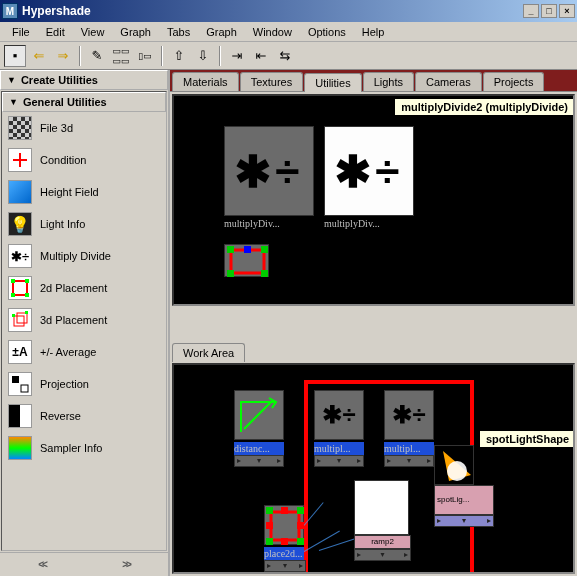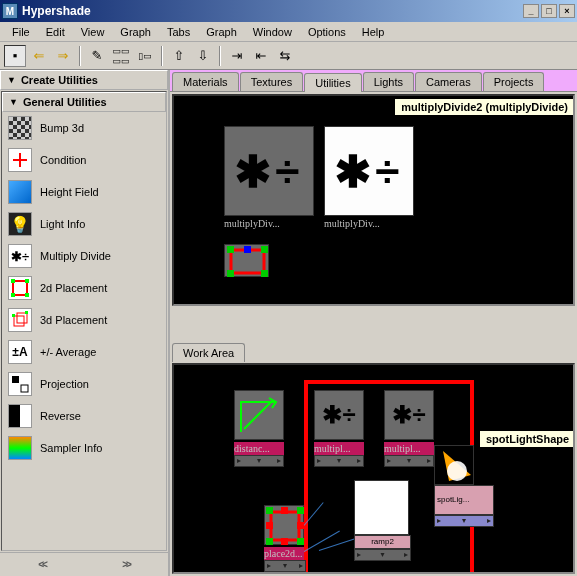--- a/index.html
+++ b/index.html
@@ -24,40 +24,40 @@
   .sidebar { width: 170px; background: #d4d0c8; border-right: 2px inset #aaa; display: flex; flex-direction: column; }
   .section-header { background: #d4d0c8; padding: 3px 6px; font-weight: bold; border: 1px outset #fff; display: flex; align-items: center; }
   .section-header .tri { margin-right: 5px; font-size: 9px;}
   .util-list { flex: 1; overflow-y: auto; background: #d4d0c8; border: 1px inset #aaa; margin: 1px;}
   .util-item { display: flex; align-items: center; padding: 4px 6px; gap: 8px; cursor: pointer; }
   .util-icon { width: 24px; height: 24px; display: flex; align-items: center; justify-content: center; font-size: 16px; flex-shrink: 0; border: 1px solid #999;}
   .nav-footer { height: 24px; display: flex; align-items: center; justify-content: space-around; background: #d4d0c8; border-top: 1px solid #aaa;}
   .nav-arrow { font-size: 10px; letter-spacing: -2px; cursor: pointer; color: #555; font-weight: bold; }
 
   .right-pane { flex: 1; display: flex; flex-direction: column; background: #d4d0c8; }
-  .tabs { display: flex; background: #f0abfc; padding: 2px 2px 0 2px; border-bottom: 1px solid #888;}
+  .tabs { display: flex; background: #7f1d1d; padding: 2px 2px 0 2px; border-bottom: 1px solid #888;}
   .tab { padding: 3px 10px; border: 1px solid #888; border-bottom: none; background: #c8c4bc; margin-right: 1px; cursor: pointer; border-radius: 3px 3px 0 0;}
   .tab.active { background: #d4d0c8; position: relative; top: 1px;}
 
   .panel { flex: 1; background: black; position: relative; border: 2px inset #888; margin: 2px; overflow: hidden;}
   .panel-top { height: 190px; min-height: 190px;}
   .panel-bottom { flex: 1;}
   .work-area-tab-row { display: flex; padding: 2px 2px 0 2px; margin-top: 32px; }
   
   .tooltip-box { position: absolute; background: #ffffe1; border: 1px solid black; padding: 2px 6px; font-size: 11px; font-weight: bold; z-index: 100; white-space: nowrap;}
   
   .node { position: absolute; text-align: center; }
   .node-swatch { background: #6b6b6b; border: 1px solid #333; display: flex; align-items: center; justify-content: center; }
   .node-swatch.big { width: 90px; height: 90px; font-size: 40px; font-weight: bold; letter-spacing: 4px;}
   .node-swatch.sm { width: 50px; height: 50px; font-size: 22px; font-weight: bold; }
   .node-swatch.selected-white { background: #fdfdfd; color: black;}
   .node-label { color: #c0c0c0; font-size: 10px; margin-top: 2px; text-align: left; font-family: Liberation Serif, serif;}
   .node-footer { height: 12px; background: #666; border: 1px solid #333; display: flex; justify-content: space-between; align-items: center; padding: 0 2px; font-size: 8px; color: #222;}
   .node-footer.pink { background: #d8a0b0; }
-  .node-label.black-bg { background: #be185d; color: #c0c0c0; padding: 1px 0;}
+  .node-label.black-bg { background: #1d4ed8; color: #c0c0c0; padding: 1px 0;}
   .red-box { position: absolute; border: 4px solid red; }
 
   .distance-icon { width: 50px; height: 50px; background: #6b6b6b; border: 1px solid #333; display:flex; align-items:center; justify-content:center;}
   .place2d-swatch { width: 40px; height: 40px; background: #6b6b6b; border: 1px solid #333;}
   .spotlight-swatch { width: 40px; height: 40px; background: black; border: 1px solid #333; display:flex; align-items:center; justify-content:center;}
   .ramp-swatch { width: 55px; height: 55px; background: white; border: 1px solid #333;}
   .conn-line { position: absolute; background: #4a9eff; height: 1px; transform-origin: left center; opacity: 0.7;}
 
   .md-glyph-big { font-family: sans-serif; font-size: 44px; font-weight: bold; color: black;}
   .md-glyph-sm { font-family: sans-serif; font-size: 24px; font-weight: bold; color: black;}
@@ -113,21 +113,21 @@
       <span class="tri">▼</span>
       <span>Create Utilities</span>
     </div>
     <div class="util-list">
       <div class="section-header" style="font-weight:bold;">
         <span class="tri">▼</span>
         <span>General Utilities</span>
       </div>
       <div class="util-item">
           <div class="util-icon" style="background:repeating-conic-gradient(#333 0 90deg,#ccc 0 180deg) 0 0/8px 8px;"></div>
-          <span>Bump 3d</span>
+          <span>File 3d</span>
         </div>
       <div class="util-item">
           <div class="util-icon" style="background:white;">
             <svg width="20" height="20">
               <line x1="3" y1="10" x2="17" y2="10" stroke="red" stroke-width="2"></line>
               <line x1="10" y1="3" x2="10" y2="17" stroke="red" stroke-width="2"></line>
             </svg>
           </div>
           <span>Condition</span>
         </div>

